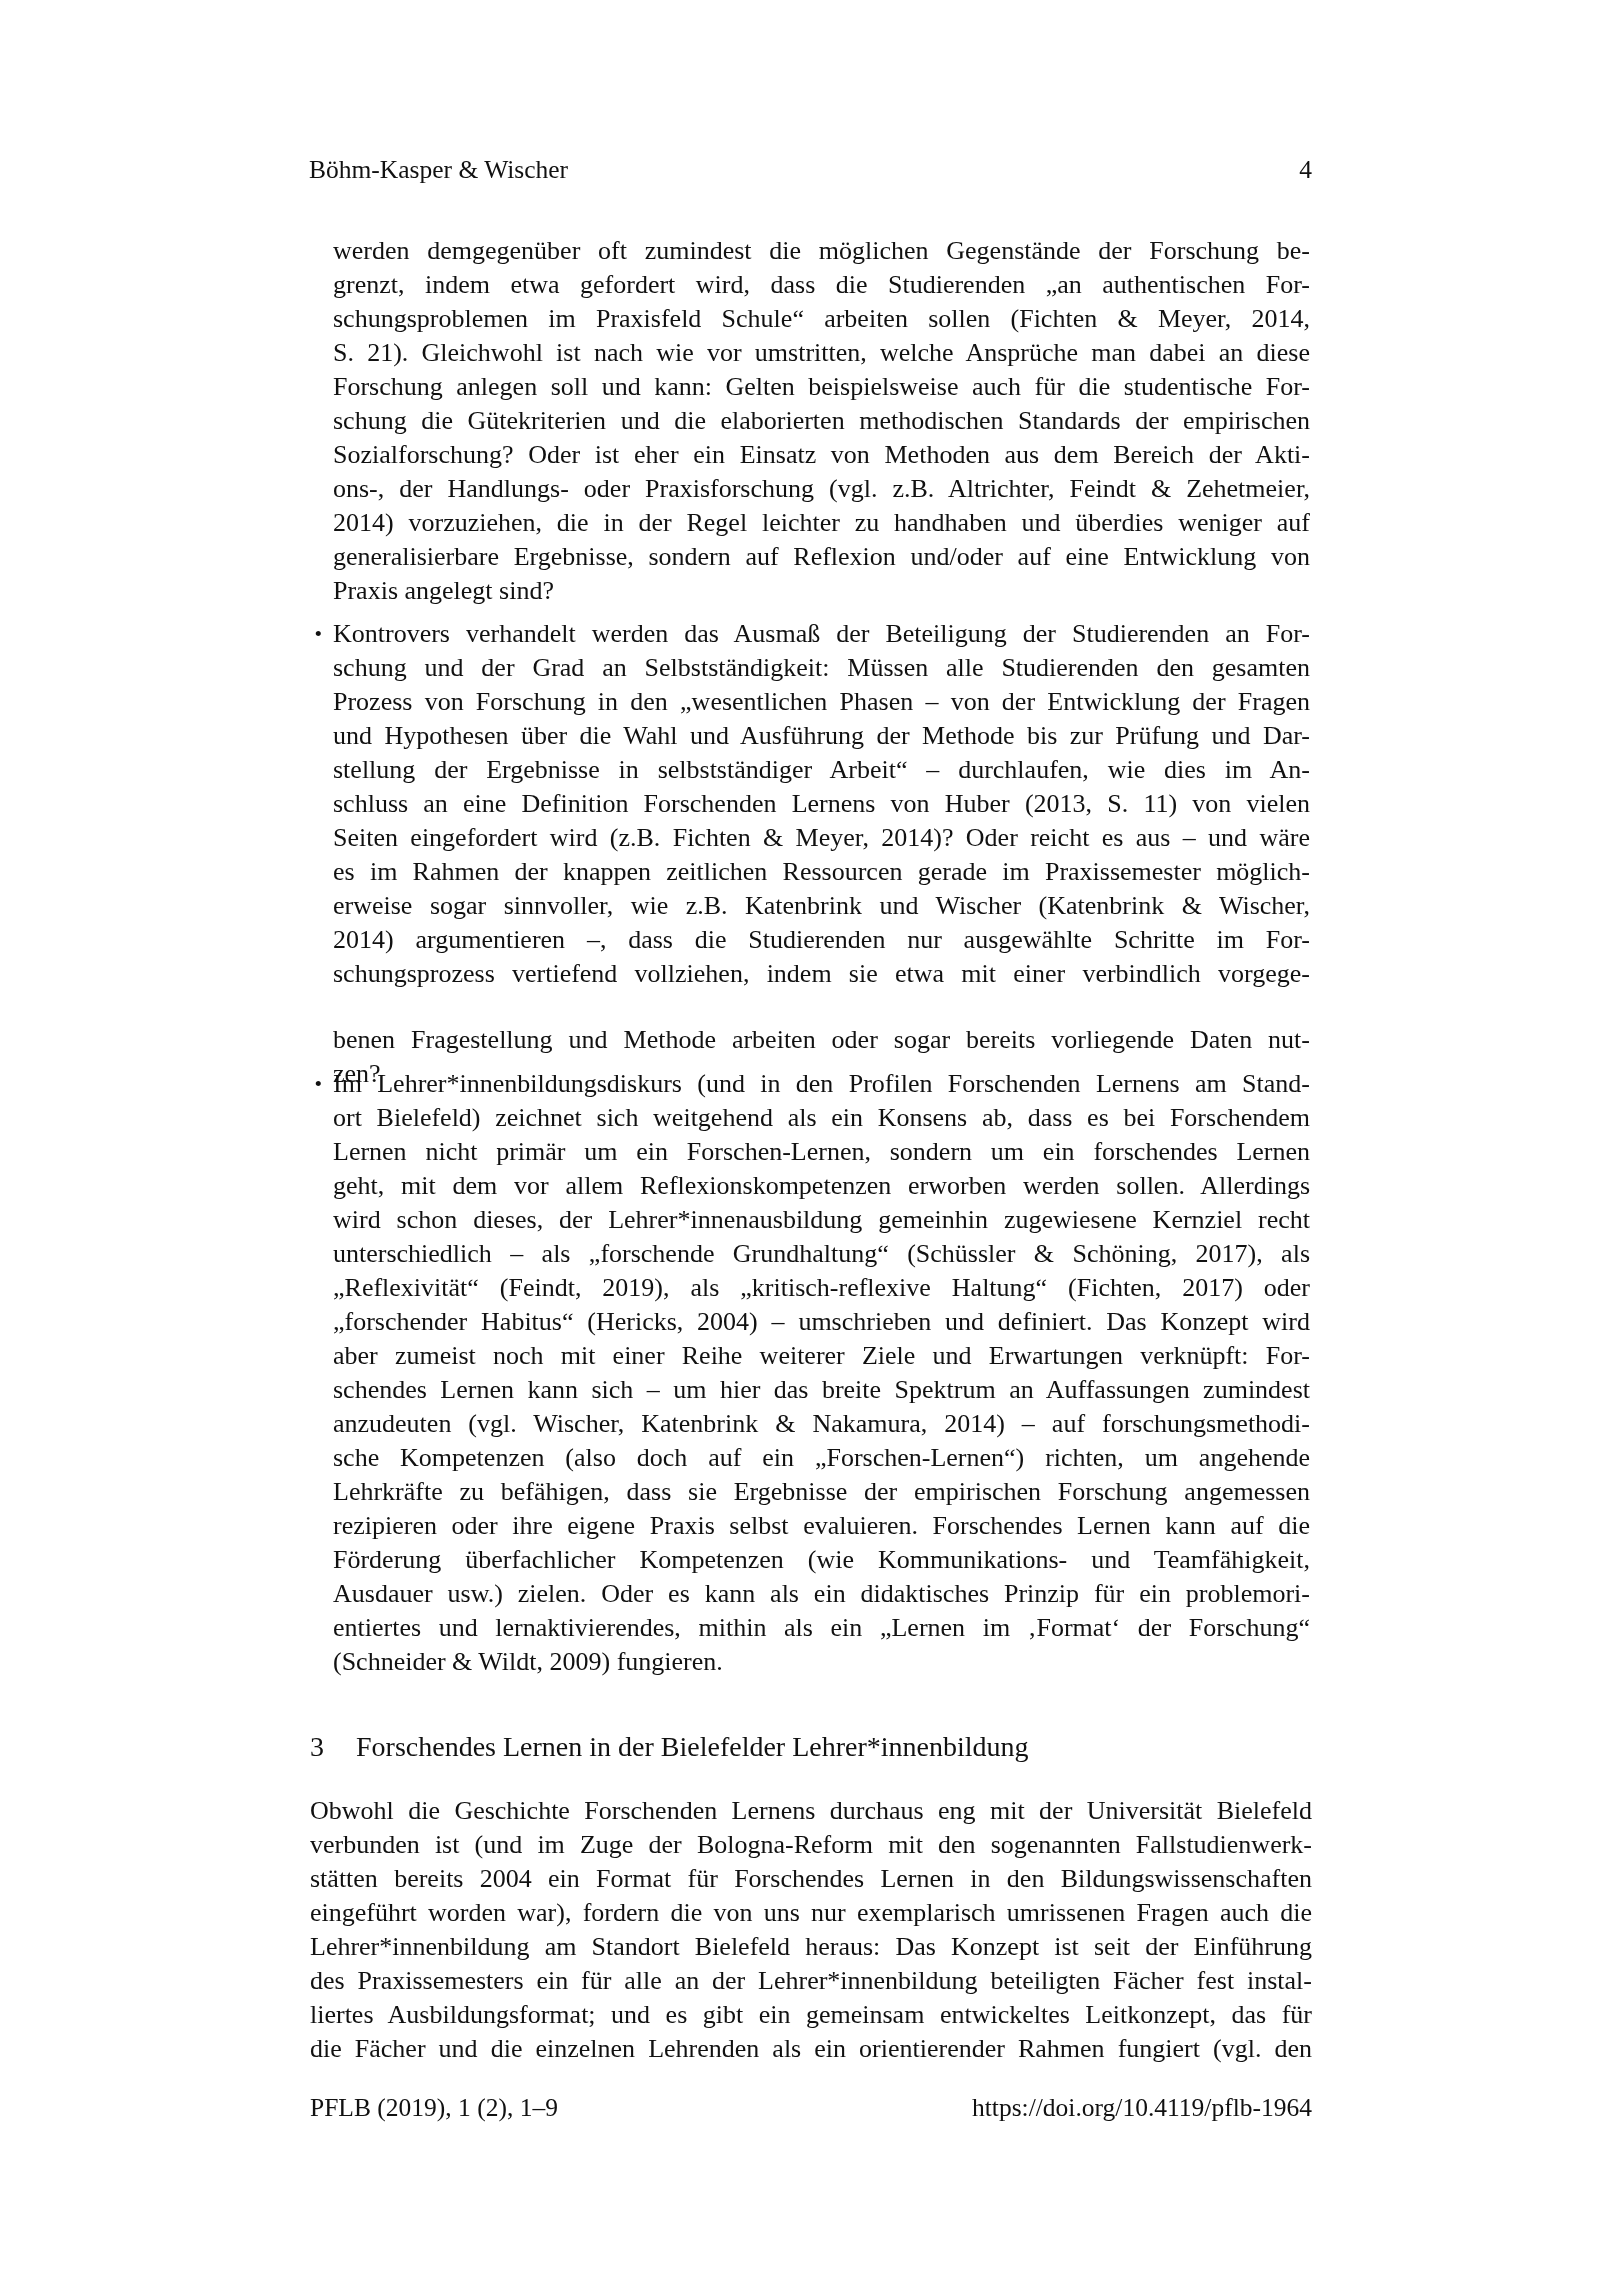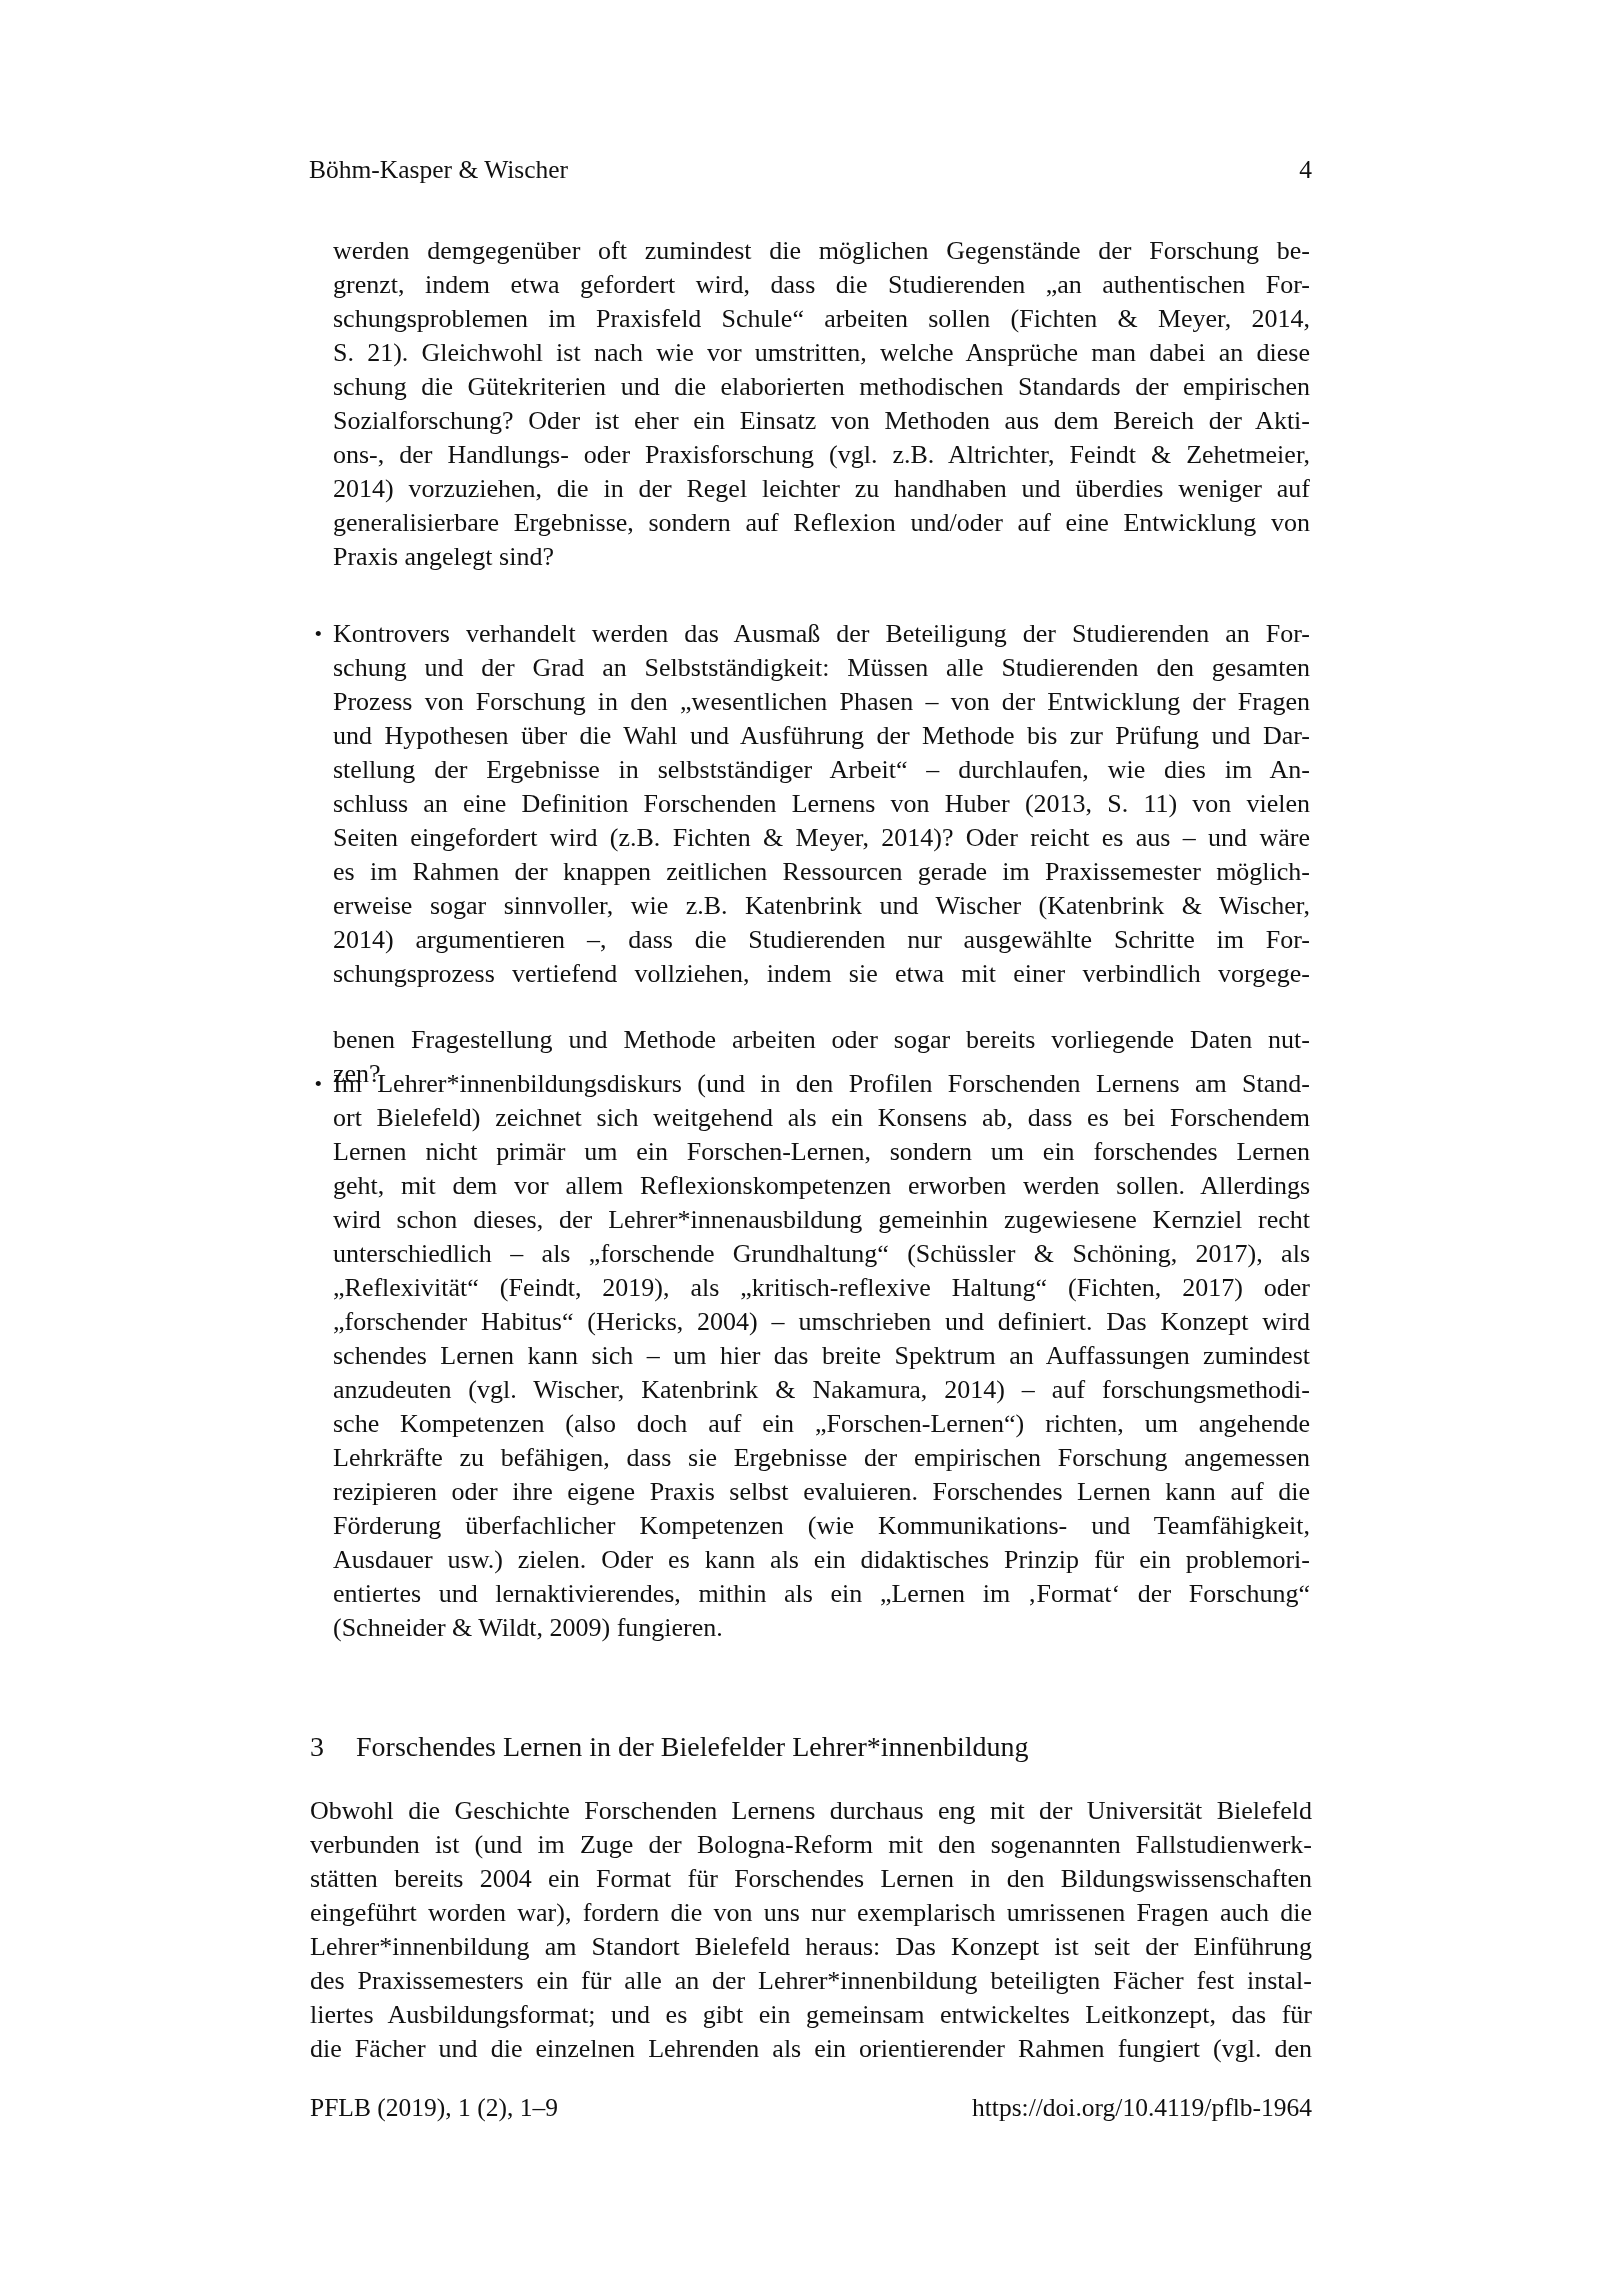--- a/index.html
+++ b/index.html
@@ -51,20 +51,21 @@
 <div class="page-header">
   <span class="author">Böhm-Kasper &amp; Wischer</span>
   <span class="pnum">4</span>
 </div>
 
 <div class="block indented" style="top:234px;">
   <div class="line" style="white-space: normal;">werden demgegenüber oft zumindest die möglichen Gegenstände der Forschung be-</div>
   <div class="line" style="white-space: normal;">grenzt, indem etwa gefordert wird, dass die Studierenden „an authentischen For-</div>
   <div class="line" style="white-space: normal;">schungsproblemen im Praxisfeld Schule“ arbeiten sollen (Fichten &amp; Meyer, 2014,</div>
   <div class="line" style="white-space: normal;">S. 21). Gleichwohl ist nach wie vor umstritten, welche Ansprüche man dabei an diese</div>
+  <div class="line" style="white-space: normal;">Forschung anlegen soll und kann: Gelten beispielsweise auch für die studentische For-</div>
   <div class="line" style="white-space: normal;">schung die Gütekriterien und die elaborierten methodischen Standards der empirischen</div>
   <div class="line" style="white-space: normal;">Sozialforschung? Oder ist eher ein Einsatz von Methoden aus dem Bereich der Akti-</div>
   <div class="line" style="white-space: normal;">ons-, der Handlungs- oder Praxisforschung (vgl. z.B. Altrichter, Feindt &amp; Zehetmeier,</div>
   <div class="line" style="white-space: normal;">2014) vorzuziehen, die in der Regel leichter zu handhaben und überdies weniger auf</div>
   <div class="line" style="white-space: normal;">generalisierbare Ergebnisse, sondern auf Reflexion und/oder auf eine Entwicklung von</div>
   <div class="line last" style="white-space: normal;">Praxis angelegt sind?</div>
 </div>
 
 <div class="block indented bullet-wrap" style="top:617px; position:absolute;">
   <span class="bullet-mark">•</span>
@@ -86,20 +87,21 @@
 <div class="block indented bullet-wrap" style="top:1067px; position:absolute;">
   <span class="bullet-mark">•</span>
   <div class="line" style="white-space: normal;">Im Lehrer*innenbildungsdiskurs (und in den Profilen Forschenden Lernens am Stand-</div>
   <div class="line" style="white-space: normal;">ort Bielefeld) zeichnet sich weitgehend als ein Konsens ab, dass es bei Forschendem</div>
   <div class="line" style="white-space: normal;">Lernen nicht primär um ein Forschen-Lernen, sondern um ein forschendes Lernen</div>
   <div class="line" style="white-space: normal;">geht, mit dem vor allem Reflexionskompetenzen erworben werden sollen. Allerdings</div>
   <div class="line" style="white-space: normal;">wird schon dieses, der Lehrer*innenausbildung gemeinhin zugewiesene Kernziel recht</div>
   <div class="line" style="white-space: normal;">unterschiedlich – als „forschende Grundhaltung“ (Schüssler &amp; Schöning, 2017), als</div>
   <div class="line" style="white-space: normal;">„Reflexivität“ (Feindt, 2019), als „kritisch-reflexive Haltung“ (Fichten, 2017) oder</div>
   <div class="line" style="white-space: normal;">„forschender Habitus“ (Hericks, 2004) – umschrieben und definiert. Das Konzept wird</div>
+  <div class="line" style="white-space: normal;">aber zumeist noch mit einer Reihe weiterer Ziele und Erwartungen verknüpft: For-</div>
   <div class="line" style="white-space: normal;">schendes Lernen kann sich – um hier das breite Spektrum an Auffassungen zumindest</div>
   <div class="line" style="white-space: normal;">anzudeuten (vgl. Wischer, Katenbrink &amp; Nakamura, 2014) – auf forschungsmethodi-</div>
   <div class="line" style="white-space: normal;">sche Kompetenzen (also doch auf ein „Forschen-Lernen“) richten, um angehende</div>
   <div class="line" style="white-space: normal;">Lehrkräfte zu befähigen, dass sie Ergebnisse der empirischen Forschung angemessen</div>
   <div class="line" style="white-space: normal;">rezipieren oder ihre eigene Praxis selbst evaluieren. Forschendes Lernen kann auf die</div>
   <div class="line" style="white-space: normal;">Förderung überfachlicher Kompetenzen (wie Kommunikations- und Teamfähigkeit,</div>
   <div class="line" style="white-space: normal;">Ausdauer usw.) zielen. Oder es kann als ein didaktisches Prinzip für ein problemori-</div>
   <div class="line" style="white-space: normal;">entiertes und lernaktivierendes, mithin als ein „Lernen im ‚Format‘ der Forschung“</div>
   <div class="line last" style="white-space: normal;">(Schneider &amp; Wildt, 2009) fungieren.</div>
 </div>

